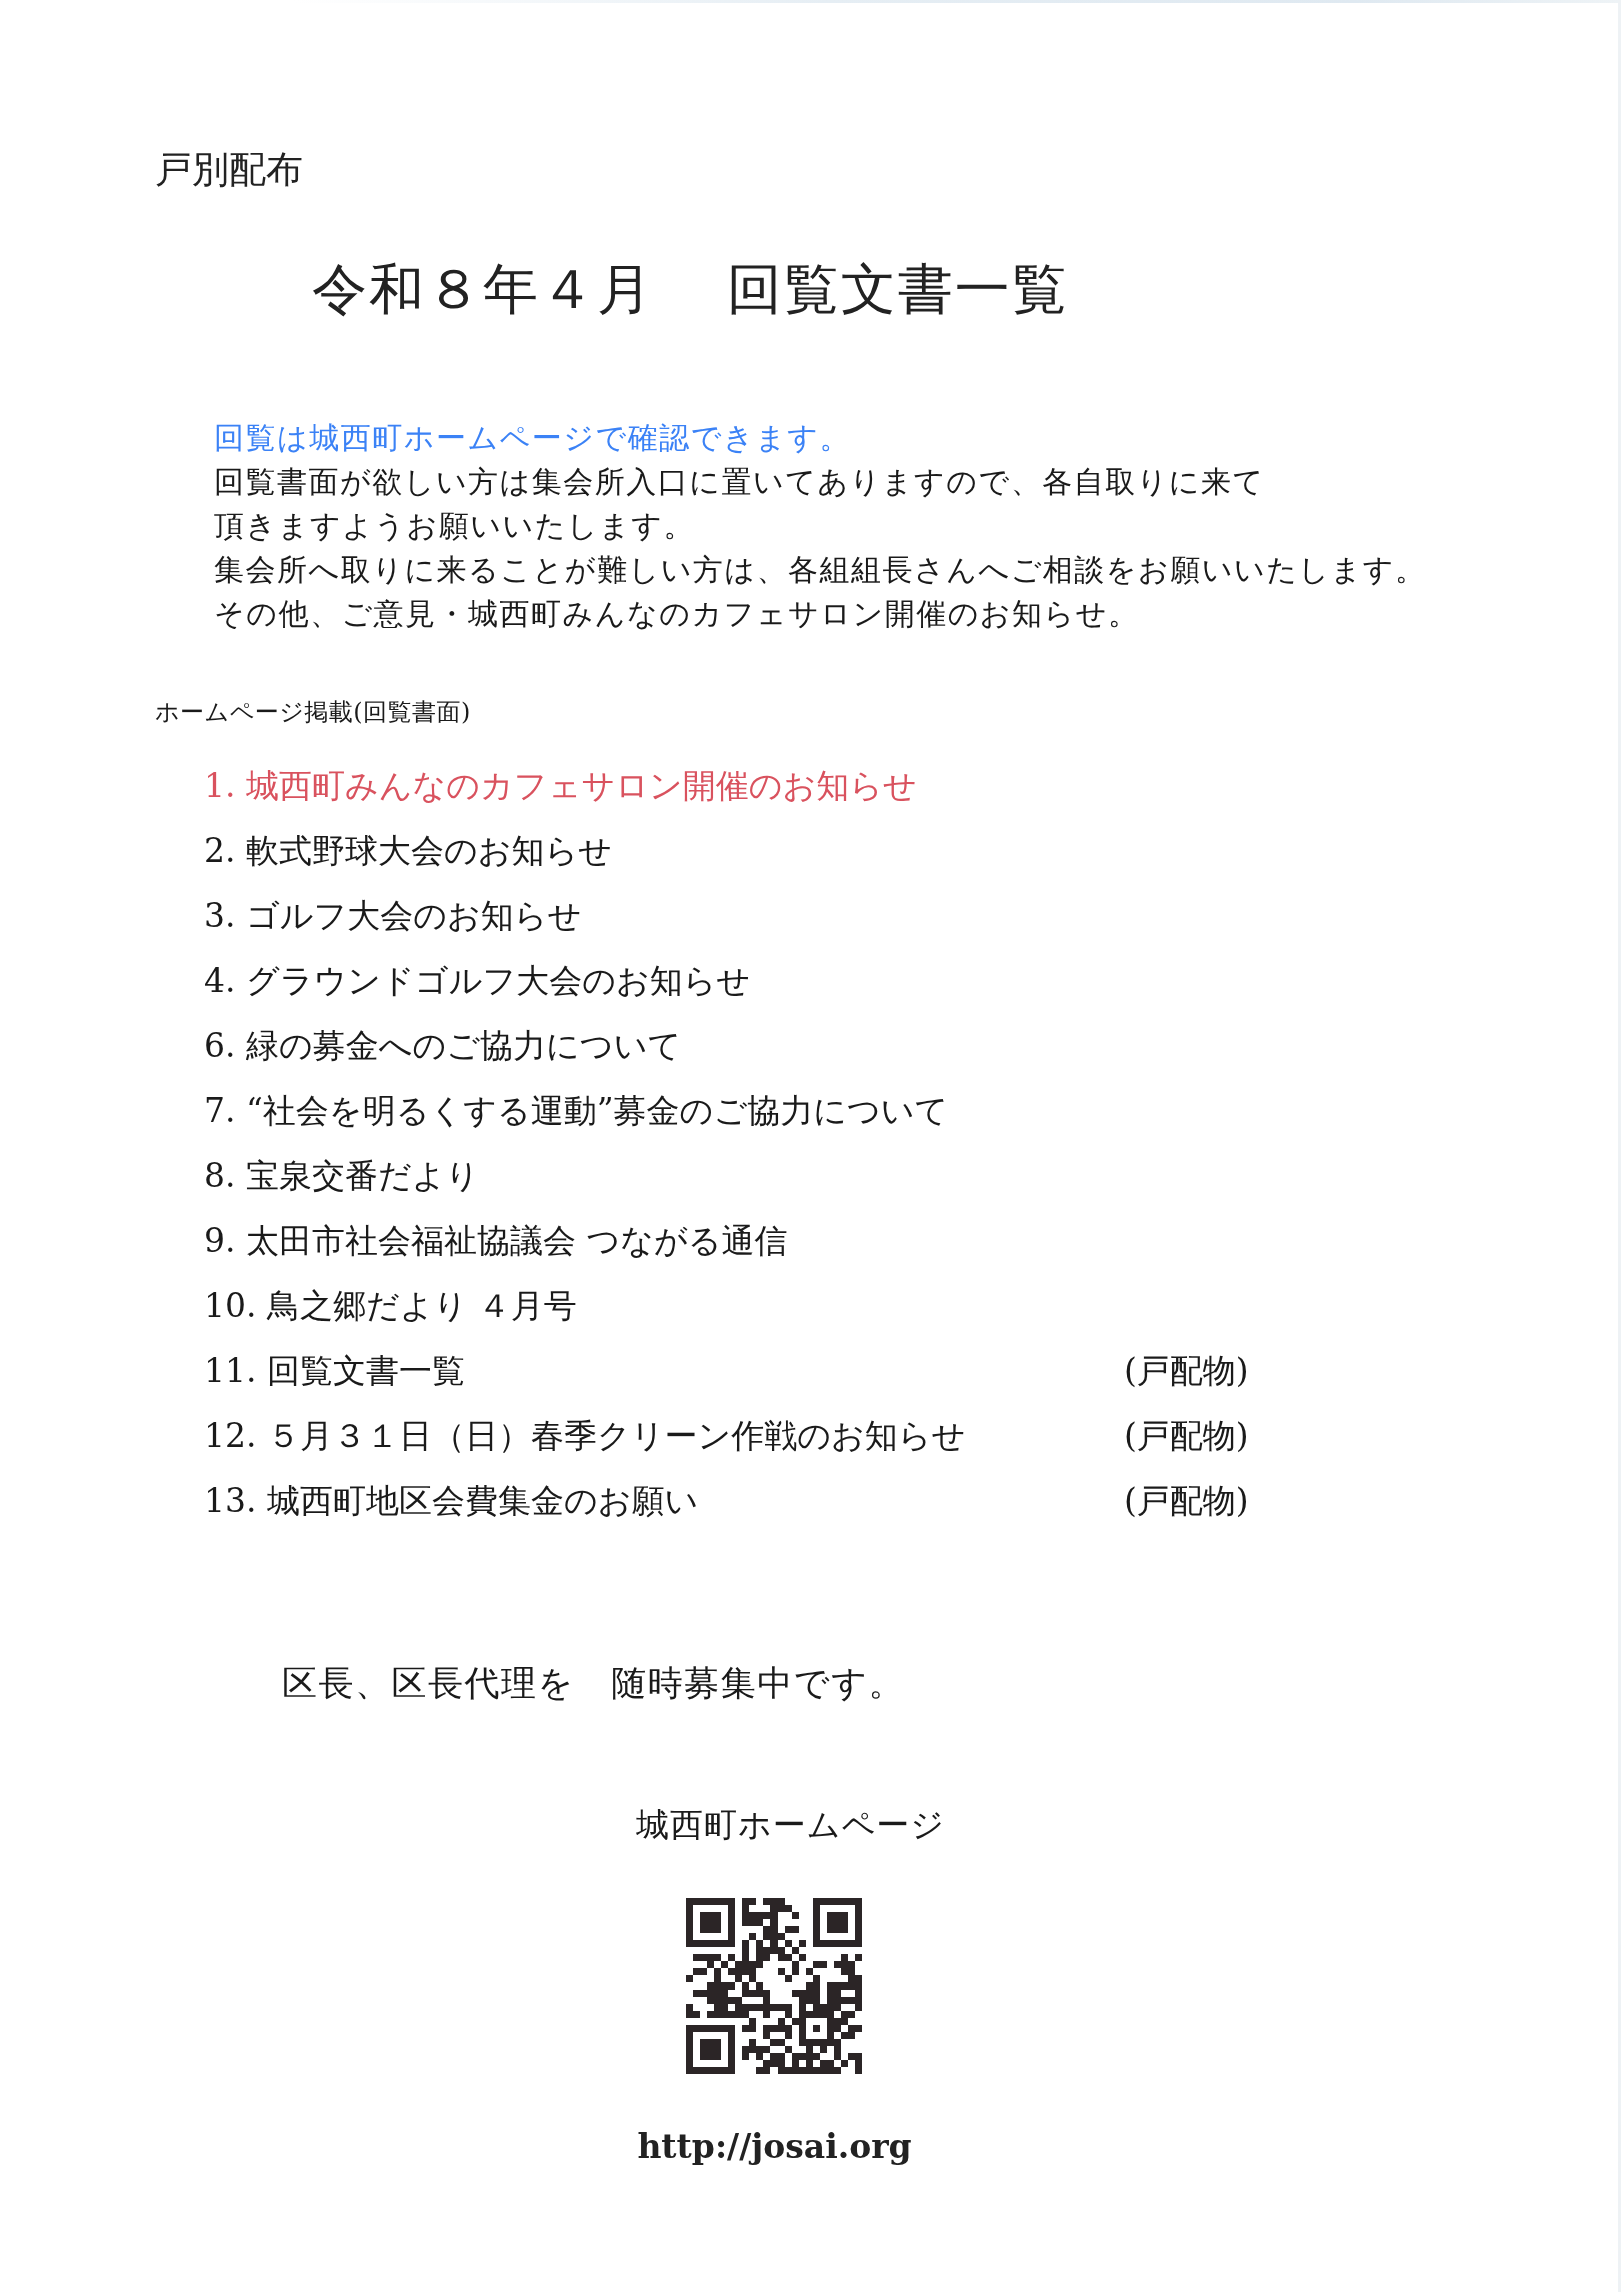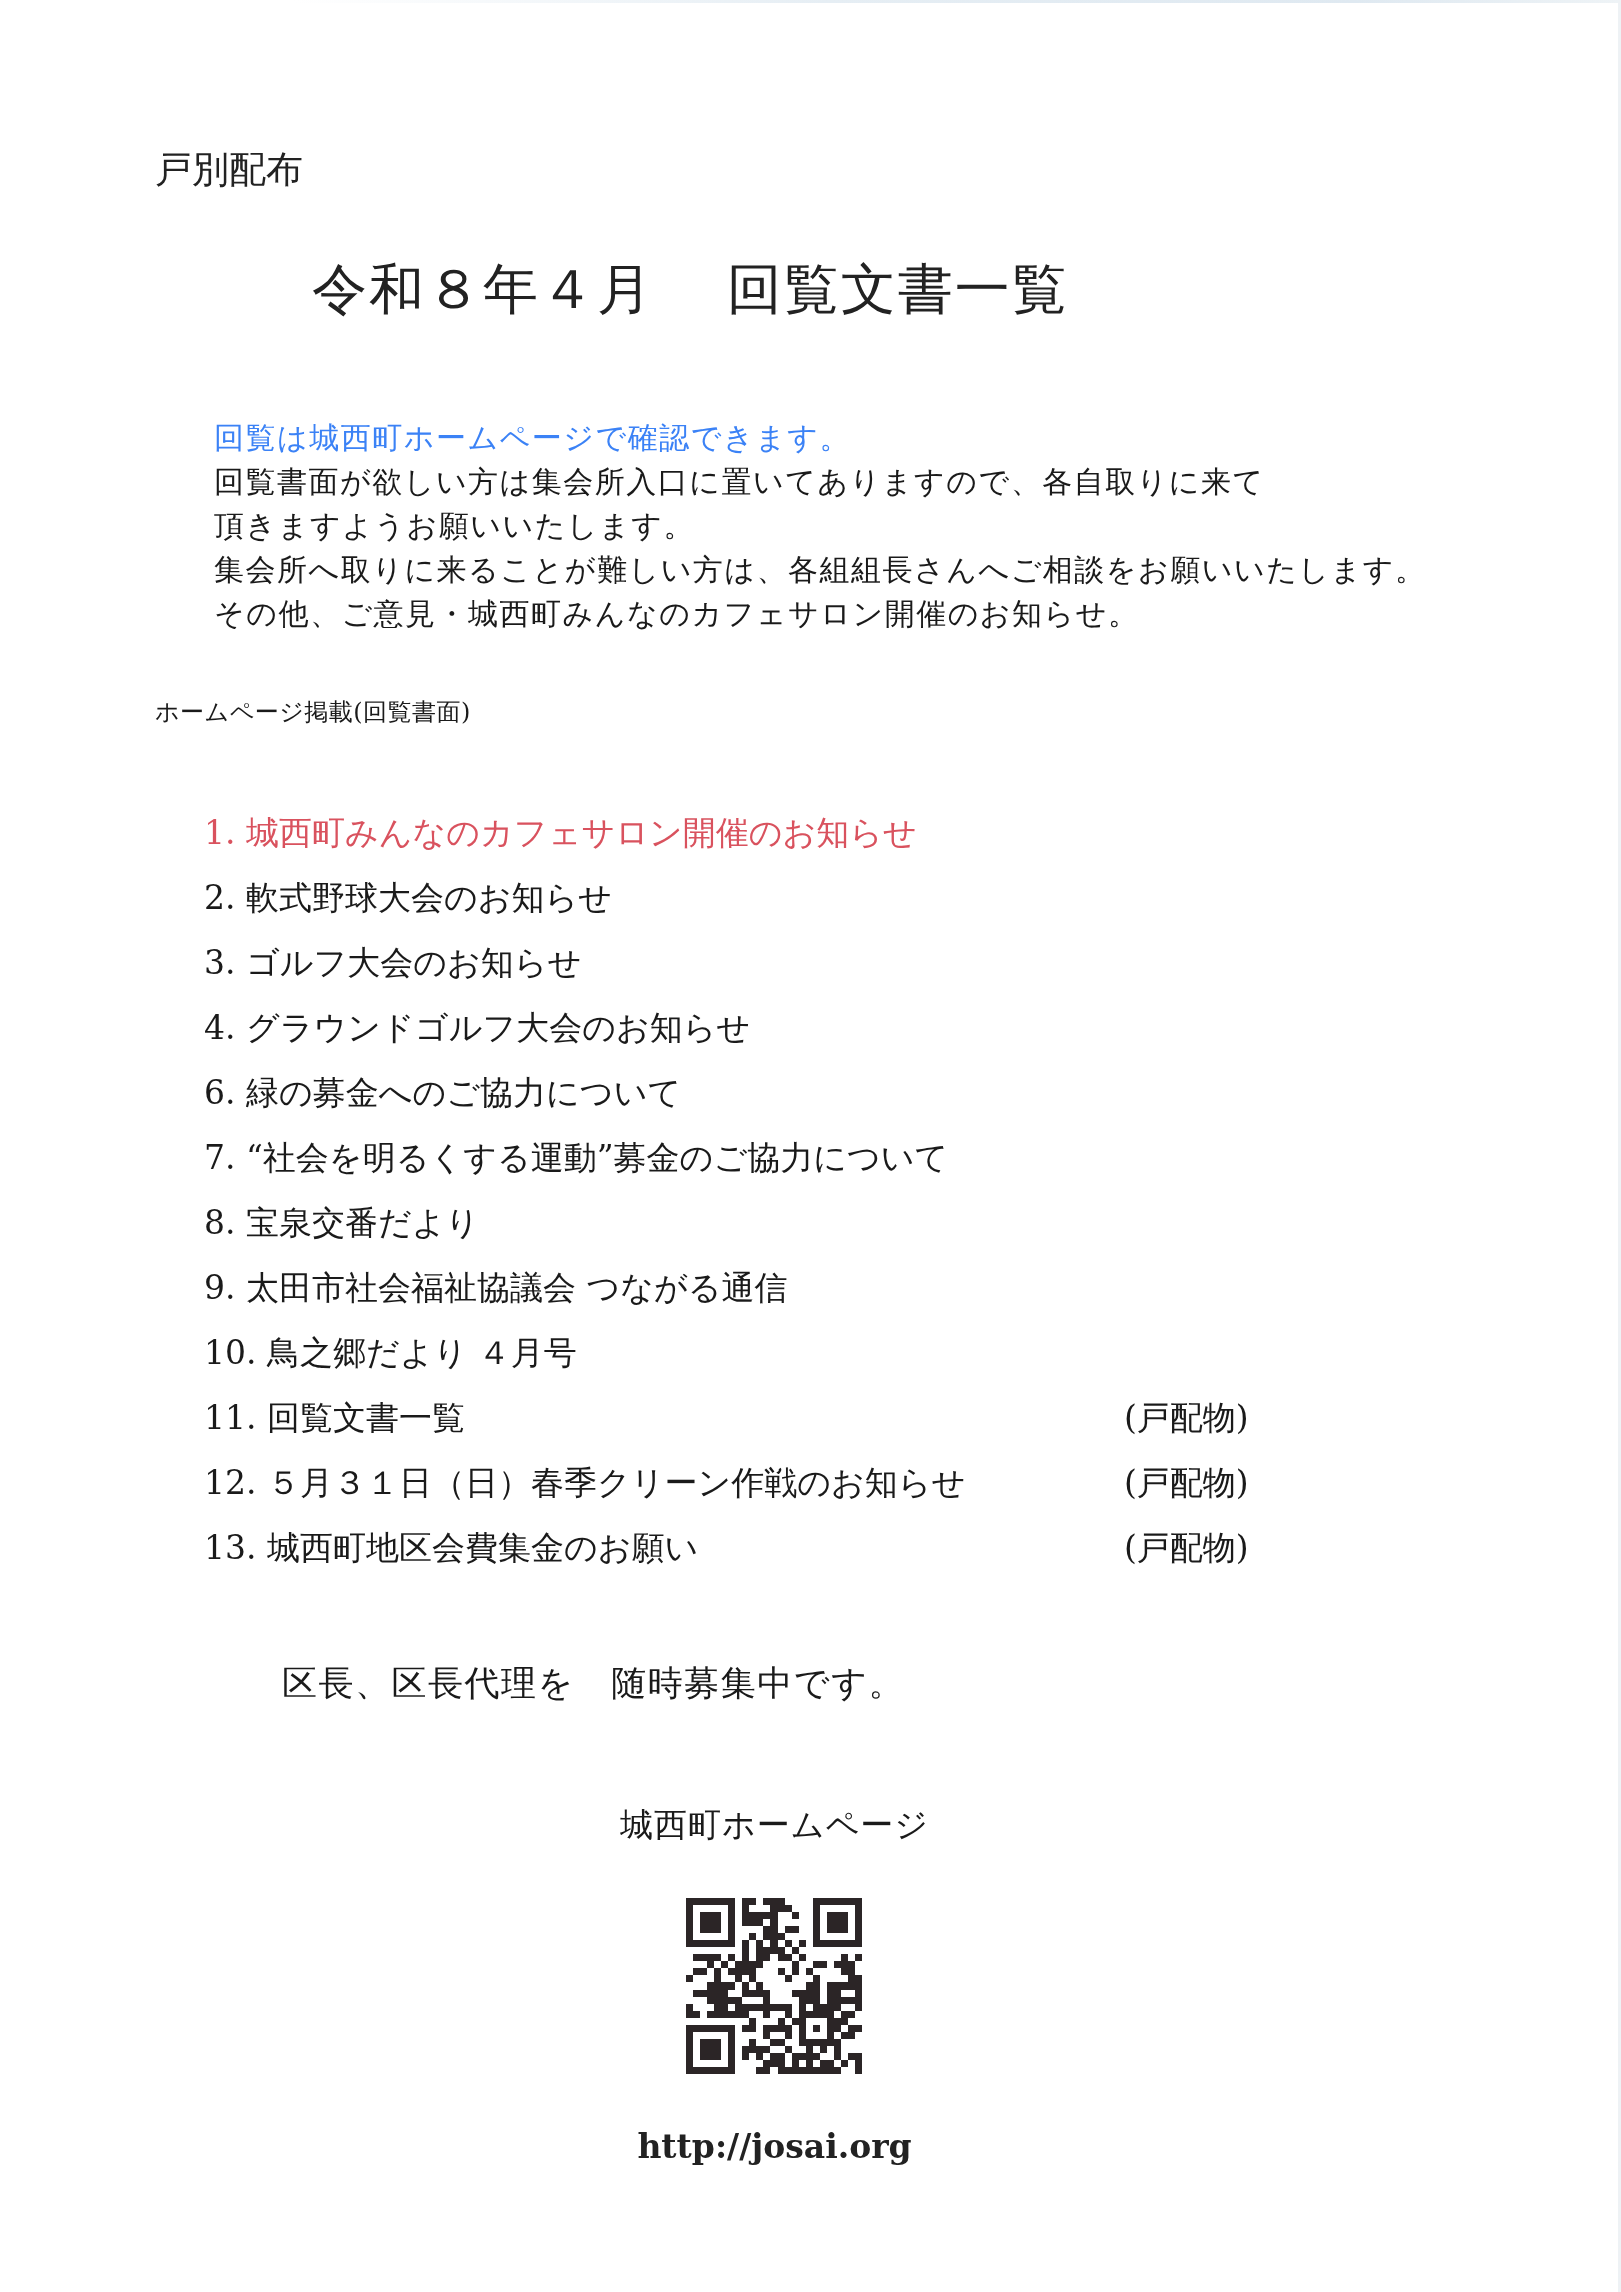--- a/index.html
+++ b/index.html
@@ -17,25 +17,25 @@
 
   .notice { position: absolute; left: 214px; top: 416px; font-size: 30px; line-height: 44px; letter-spacing: 1.5px; }
   .notice .line { display: block; white-space: pre; }
   .notice .red { color: #3b82f6; }
 
   .section-heading { position: absolute; left: 155px; top: 696px; font-size: 24px; letter-spacing: 0.5px; }
 
   .list { position: absolute; left: 204px; top: 758px; width: 1098px; }
   .item { position: relative; height: 65px; font-size: 33px; line-height: 55px; white-space: pre; }
   .item .num { display: inline-block; }
-  .item.red { color: #d9525e; margin-top: 47px; }
+  .item.red { color: #d9525e; }
   .item .tag { position: absolute; left: 920px; top: 0; }
 
   .recruit { position: absolute; left: 282px; top: 1660px; font-size: 35px; letter-spacing: 1.5px; white-space: pre; }
-  .homepage-label { position: absolute; left: 0; width: 1549px; text-align: center; top: 1803px; font-size: 33px; letter-spacing: 1px; }
+  .homepage-label { position: absolute; left: 0; width: 1549px; text-align: center; top: 1803px; font-size: 33px; letter-spacing: 1px; padding-left: 16px; }
   .qr { position: absolute; left: 686px; top: 1898px; width: 176px; height: 176px; display: grid; grid-template-columns: repeat(25, 1fr); grid-template-rows: repeat(25, 1fr); }
   .qr span { display: block; }
   .qr span.b { background: #2b2526; }
   .url { position: absolute; left: 0; width: 1549px; text-align: center; top: 2127px; font-size: 33px; font-weight: bold; color: #222; font-family: "DejaVu Serif", serif; }
 </style>
 </head>
 <body>
 
 <div class="page">
   <div class="edge-top"></div>

